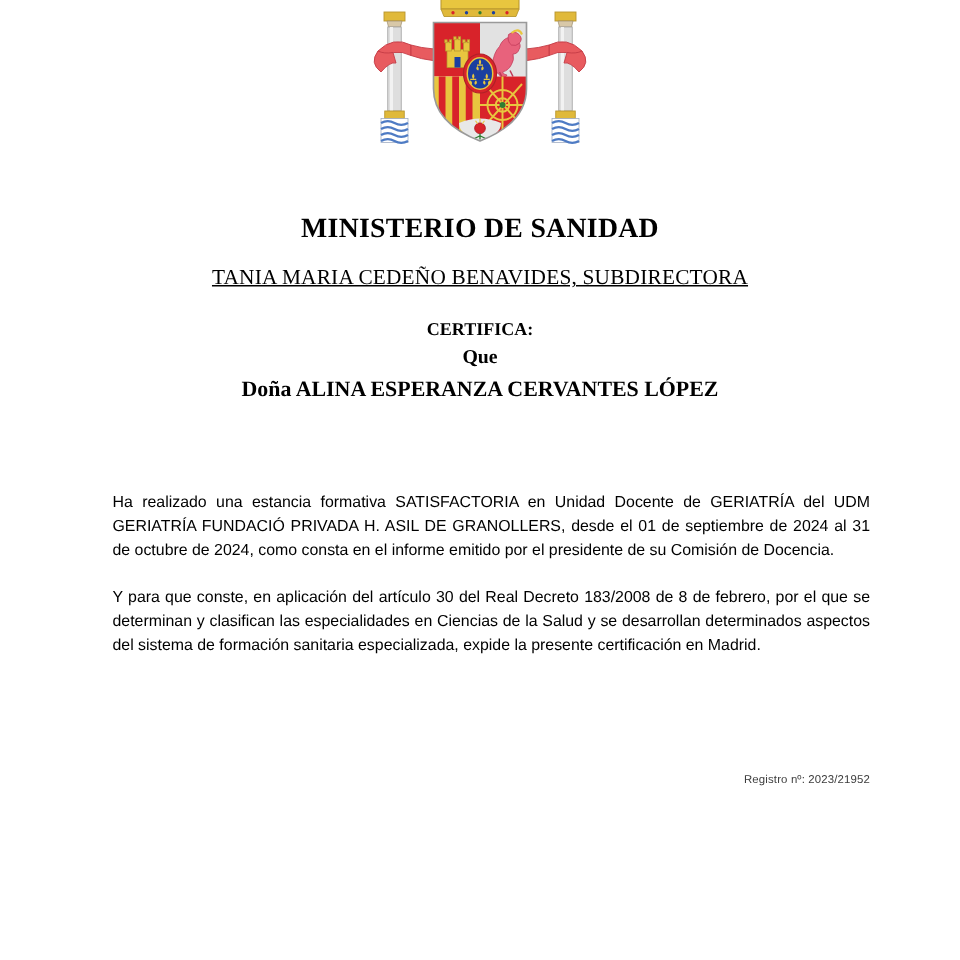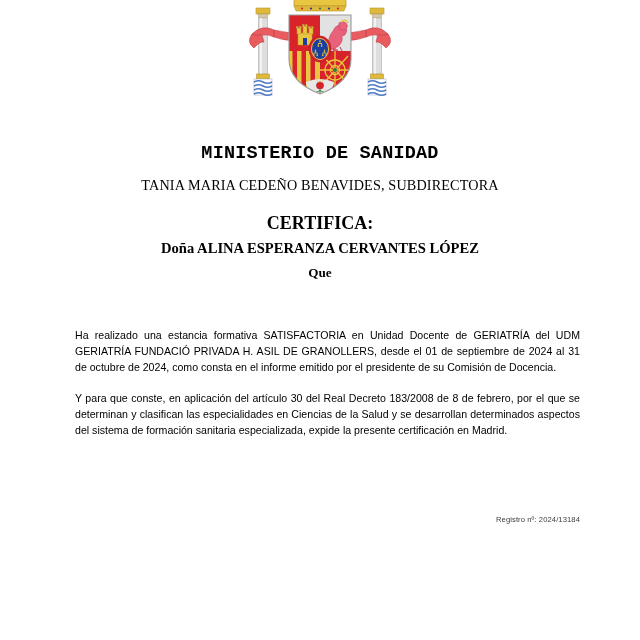--- a/index.html
+++ b/index.html
@@ -37,49 +37,50 @@
 
   
   #heading-block {
     position: absolute;
     left: 0;
     right: 0;
     top: 143px;
     text-align: center;
   }
   #ministry-title {
-    font-family: Liberation Mono, monospace;
+    font-family: Liberation Serif, serif;
     font-weight: bold;
     font-size: 18.5px;
     letter-spacing: 0.2px;
     line-height: 1.15;
     margin: 0 0 6px 0;
   }
   #officer-name,
   #officer-role {
     font-family: "Liberation Serif", serif;
     font-weight: normal;
     font-size: 14.2px;
     letter-spacing: 0.15px;
     line-height: 1.28;
     margin: 12px;
+    text-decoration: underline;
   }
 
   
   #certifies-block {
     position: absolute;
     left: 0;
     right: 0;
     top: 212px;
     text-align: center;
     font-family: "Liberation Serif", serif;
     font-weight: bold;
   }
   #certifies-word {
-    font-size: 18px;
+    font-size: 12px;
     line-height: 1.3;
     margin: 0;
   }
   #certifies-that {
     font-size: 13.2px;
     line-height: 1.45;
     margin: 0;
   }
   #subject-name {
     font-size: 14.6px;
@@ -253,22 +254,22 @@
   </svg>
 </div>
 
 <div id="heading-block">
   <h1 id="ministry-title">MINISTERIO DE SANIDAD</h1>
   <p id="officer-name">TANIA MARIA CEDEÑO BENAVIDES, SUBDIRECTORA</p>
 </div>
 
 <div id="certifies-block">
   <p id="certifies-word">CERTIFICA:</p>
+  <p id="certifies-that">Que</p>
   <p id="subject-name">Doña ALINA ESPERANZA CERVANTES LÓPEZ</p>
-  <p id="certifies-that">Que</p>
 </div>
 
 <div id="body-block">
   <p class="body-para" id="para-internship">Ha realizado una estancia formativa SATISFACTORIA en Unidad Docente de GERIATRÍA del UDM GERIATRÍA FUNDACIÓ PRIVADA H. ASIL DE GRANOLLERS, desde el 01 de septiembre de 2024 al 31 de octubre de 2024, como consta en el informe emitido por el presidente de su Comisión de Docencia.</p>
   <p class="body-para" id="para-legal">Y para que conste, en aplicación del artículo 30 del Real Decreto 183/2008 de 8 de febrero, por el que se determinan y clasifican las especialidades en Ciencias de la Salud y se desarrollan determinados aspectos del sistema de formación sanitaria especializada, expide la presente certificación en Madrid.</p>
 </div>
 
-<div id="registry-line">Registro nº: 2024/13184</div>
+<div id="registry-line">Registro nº: 2023/21952</div>
 
 </body></html>

